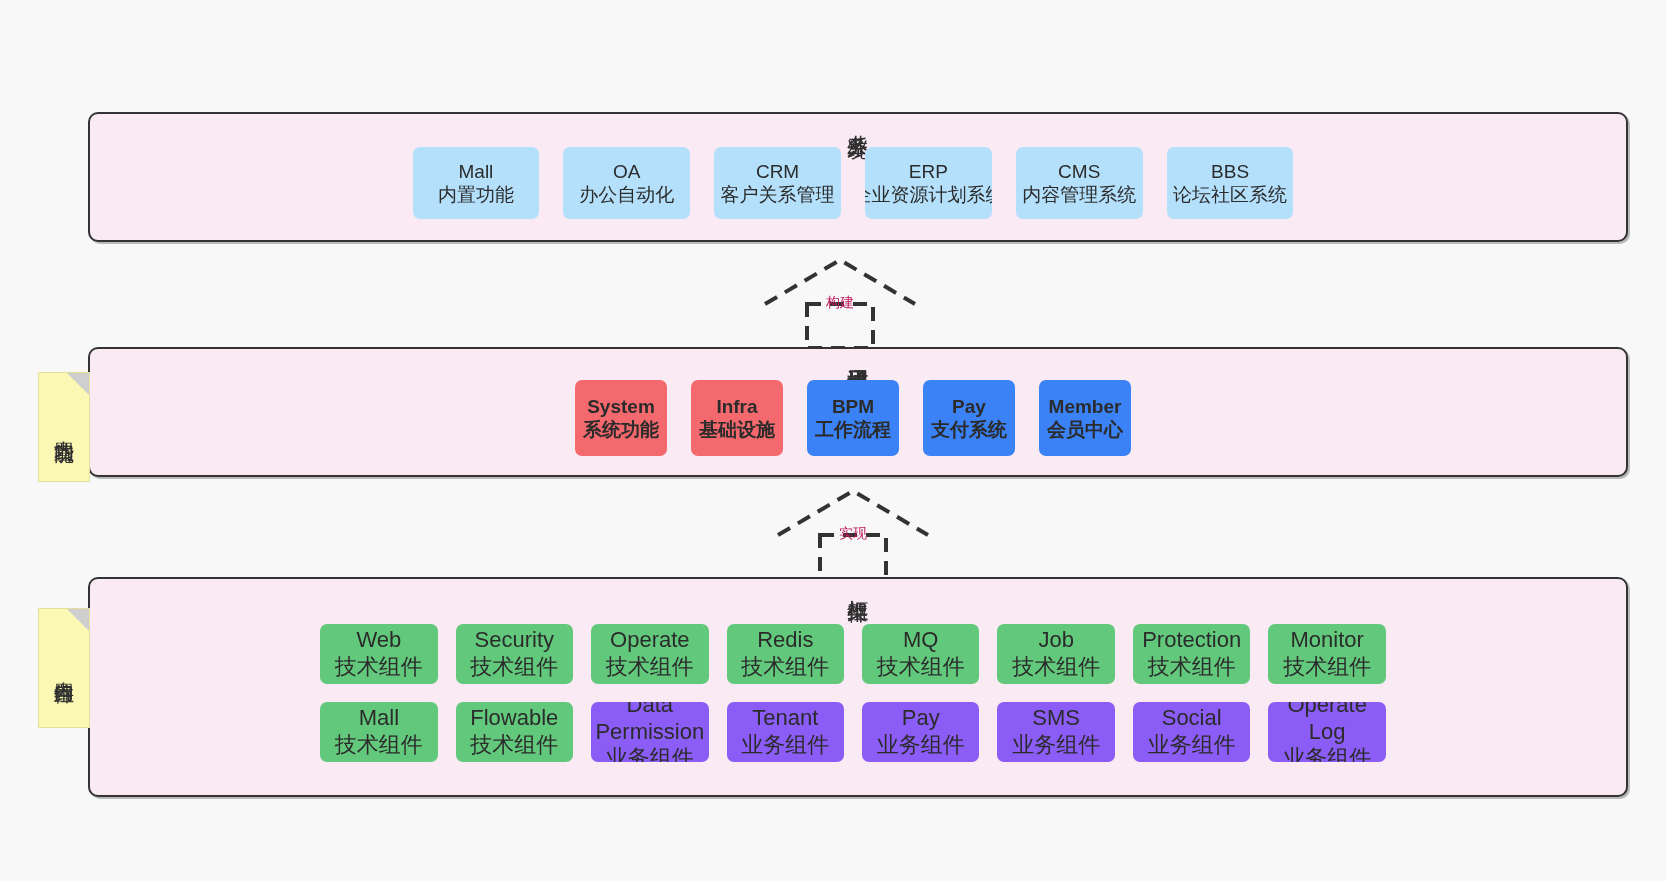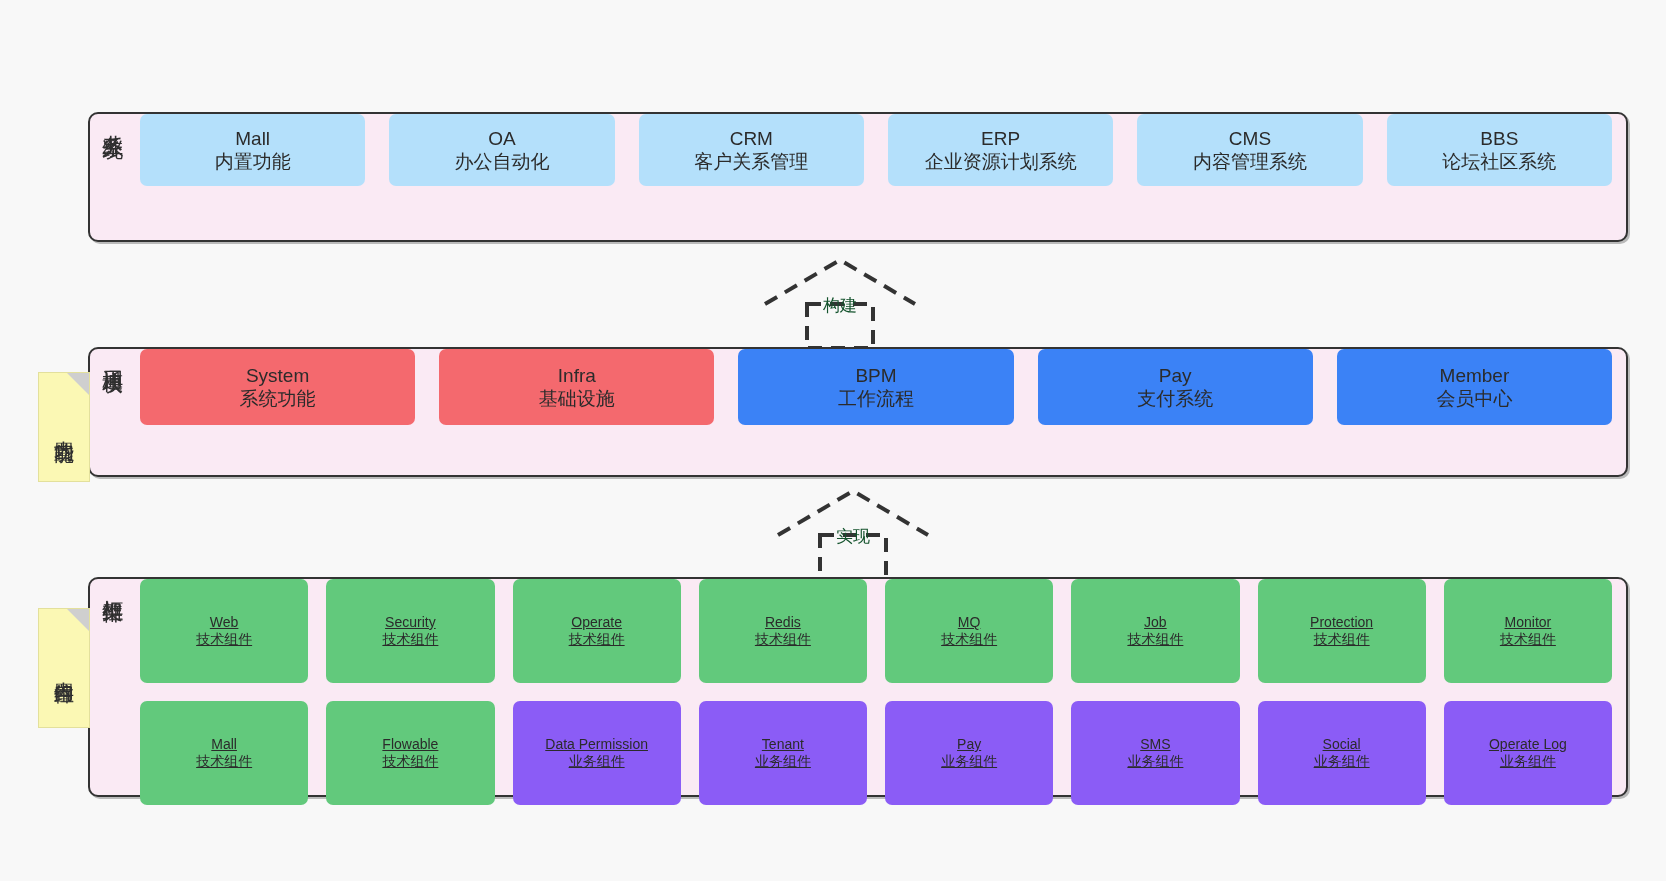--- a/index.html
+++ b/index.html
@@ -24,22 +24,22 @@
 
   
   .layer {
     position: absolute;
     box-sizing: border-box;
     background: #faeaf4;
     border: 2px solid #333333;
     border-radius: 10px;
     box-shadow: 2px 2px 0 rgba(0,0,0,0.25);
     display: flex;
-    flex-direction: row;
-    align-items: flex-start;
+    flex-direction: column;
+    align-items: center;
   }
 
   .layer-title {
     flex: 0 0 auto;
     width: 46px;
     display: flex;
     align-items: center;
     justify-content: center;
     font-size: 21px;
     line-height: 1.12;
@@ -88,25 +88,25 @@
   .c-blue        { background: #b4e0fb; }
   .c-red         { background: #f4696e; }
   .c-pink        { background: #3b82f6; }
   .c-green       { background: #62c97c; }
   .c-green-light { background: #8b5cf6; }
 
   
   #layer-business  { left: 88px;  top: 112px; width: 1540px; height: 130px; }
   #layer-business .card { height: 72px; }
 
-  #layer-modules   { left: 88px;  top: 347px; width: 1540px; height: 130px; }
+  #layer-modules   { left: 88px;  top: 347px; width: 1540px; height: 130px; font-weight: bold; }
   #layer-modules .card { height: 76px; }
 
   #layer-framework { left: 88px;  top: 577px; width: 1540px; height: 220px; }
-  #layer-framework .card { height: 104px; font-size: 14px; text-decoration: underline; }
+  #layer-framework .card { height: 60px; font-size: 22px; }
   #layer-framework .layer-body { padding: 0 14px 0 4px; gap: 18px; }
   #layer-framework .row { gap: 18px; }
 
   
   .note {
     position: absolute;
     box-sizing: border-box;
     background: #fbf8b4;
     border: 1px solid #e3e09c;
     display: flex;
@@ -138,22 +138,22 @@
     position: absolute;
     width: 170px;
     height: 100px;
   }
   .arrow svg { display: block; overflow: visible; }
   .arrow .arrow-label {
     position: absolute;
     left: 0; right: 0;
     top: 38px;
     text-align: center;
-    font-size: 17px;
-    color: #14532d;
+    font-size: 14px;
+    color: #be185d;
     background: transparent;
     pointer-events: none;
   }
   #arrow-build     { left: 755px; top: 256px; }
   #arrow-implement { left: 768px; top: 487px; }
 </style>
 </head>
 <body>
 
 <div id="canvas">

